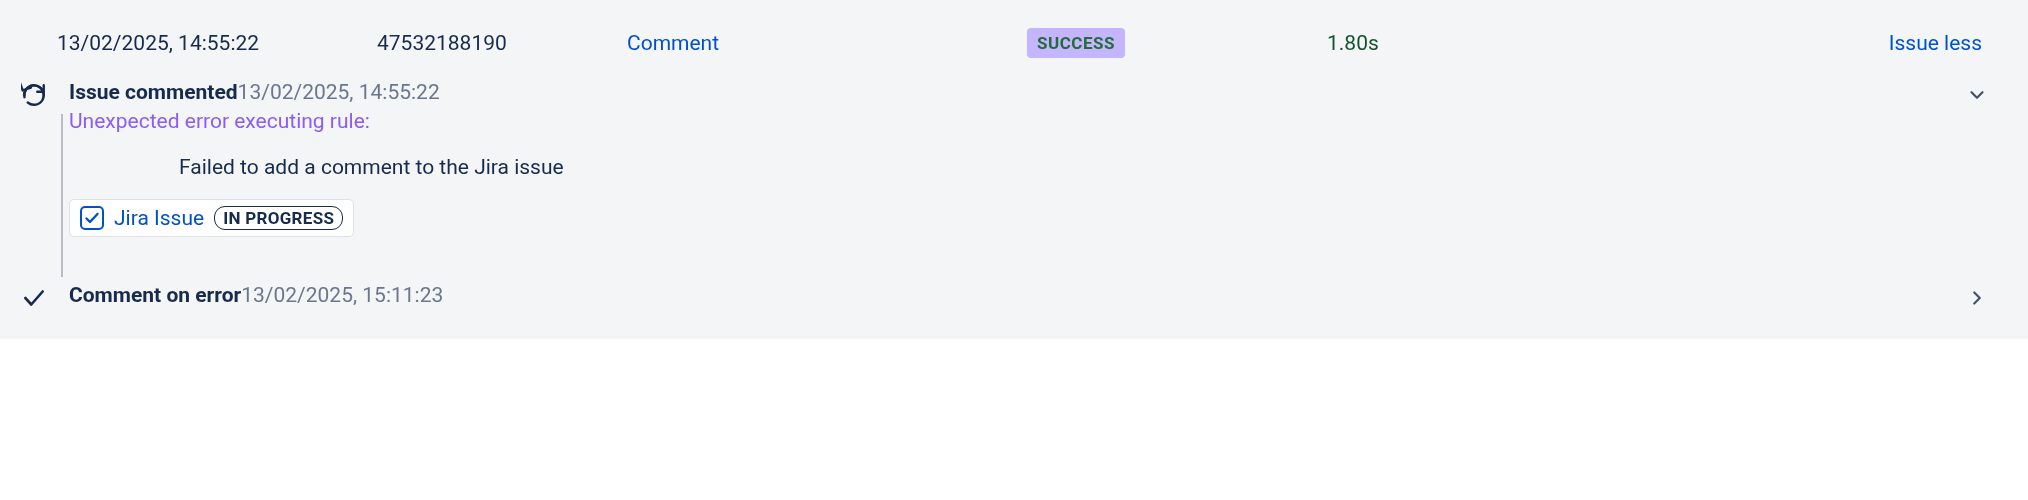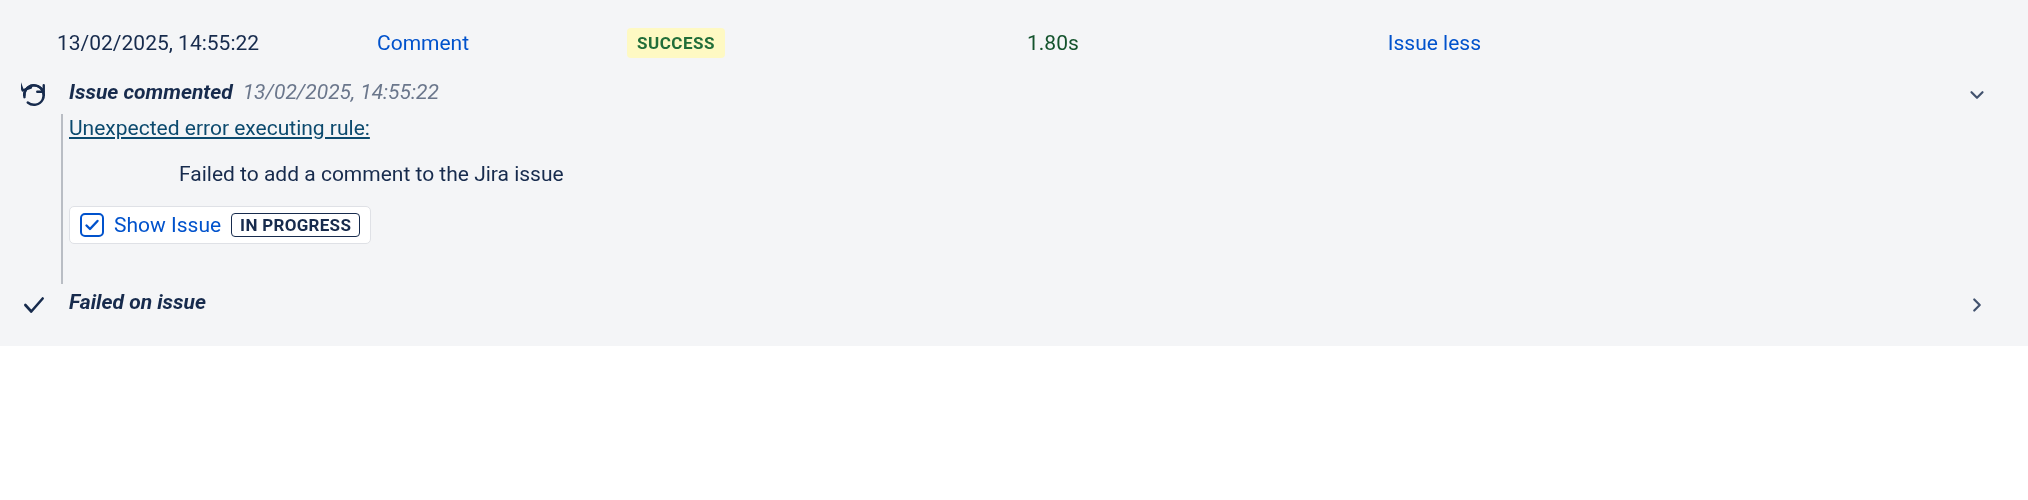--- a/index.html
+++ b/index.html
@@ -20,21 +20,21 @@
       align-items: center;
       padding: 0 40px 22px 40px;
     }
     .row > div { white-space: nowrap; }
     .ts { color: #172b4d; }
     .run-id { color: #172b4d; }
     .link { color: #0052cc; cursor: pointer; margin-top: 48px; }
     .status-cell { }
     .status-badge {
       display: inline-block;
-      background: #fef9c3;
+      background: #c4b5fd;
       color: #216e39;
       font-weight: 700;
       font-size: 17px;
       letter-spacing: 0.5px;
       padding: 5px 10px;
       border-radius: 4px;
     }
     .duration { color: #14532d; }
     .action-cell { text-align: right; padding-right: 6px; }
     .showless { color: #0052cc; cursor: pointer; }
@@ -63,47 +63,46 @@
     .step .chevron-col {
       width: 36px;
       display: flex;
       justify-content: flex-end;
       align-items: flex-start;
       padding-top: 4px;
     }
     .step-header {
       display: flex;
       align-items: center;
-      gap: 10px;
-      font-style: italic;
+      gap: 0;
     }
     .step-title { font-weight: 700; color: #172b4d; }
     .step-ts { color: #6b778c; font-weight: 400; }
-    .error-line { color: #0c4a6e; margin-top: 12px; text-decoration: underline; }
+    .error-line { color: #8b5cf6; margin-top: 5px; }
     .error-detail { color: #172b4d; margin-top: 22px; padding-left: 110px; }
 
     .badge-row { margin-top: 20px; }
     .badge-group {
       display: inline-flex;
       align-items: center;
       gap: 10px;
       background: #fff;
       border: 1px solid #dfe1e6;
       border-radius: 5px;
       padding: 6px 10px;
     }
     .task-icon {
       width: 24px;
       height: 24px;
       flex-shrink: 0;
     }
     .issue-link { color: #0052cc; font-weight: 400; cursor: pointer; }
     .inprog {
       border: 1px solid #172b4d;
-      border-radius: 4px;
+      border-radius: 11px;
       padding: 1px 8px;
       font-size: 17px;
       font-weight: 700;
       color: #172b4d;
       letter-spacing: 0.3px;
     }
 
     .timeline {
       position: relative;
       padding-left: 0;
@@ -121,20 +120,21 @@
 
     svg { display: block; }
   </style>
 </head>
 <body>
 
 <div class="panel">
 
   <div class="row">
     <div class="ts">13/02/2025, 14:55:22</div>
+    <div class="run-id">47532188190</div>
     <div>
       <span class="link">Comment</span>
     </div>
     <div class="status-cell">
       <span class="status-badge">SUCCESS</span>
     </div>
     <div class="duration">1.80s</div>
     <div class="action-cell">
       <span class="showless">Issue less</span>
     </div>
@@ -162,21 +162,21 @@
         <div class="error-line">Unexpected error executing rule:</div>
         <div class="error-detail">Failed to add a comment to the Jira issue</div>
         <div class="badge-row">
           <span class="badge-group">
             <span class="task-icon">
               <svg width="24" height="24" viewBox="0 0 24 24">
                 <rect x="1" y="1" width="22" height="22" rx="4" fill="#fff" stroke="#0052cc" stroke-width="2"></rect>
                 <polyline points="6.5 12.5 10 16 17.5 8" fill="none" stroke="#0052cc" stroke-width="2.4" stroke-linecap="round" stroke-linejoin="round"></polyline>
               </svg>
             </span>
-            <span class="issue-link">Show Issue</span>
+            <span class="issue-link">Jira Issue</span>
             <span class="inprog">IN PROGRESS</span>
           </span>
         </div>
       </div>
       <div class="chevron-col">
         <span>
           <svg width="22" height="22" viewBox="0 0 24 24" fill="none" stroke="#42526e" stroke-width="2.4" stroke-linecap="round" stroke-linejoin="round">
             <polyline points="6 9 12 15 18 9"></polyline>
           </svg>
         </span>
@@ -186,21 +186,22 @@
     <div class="step">
       <div class="icon-col">
         <span>
           <svg width="26" height="26" viewBox="0 0 24 24" fill="none" stroke="#172b4d" stroke-width="2.4" stroke-linecap="round" stroke-linejoin="round">
             <polyline points="4 12 9.5 18 20 6"></polyline>
           </svg>
         </span>
       </div>
       <div class="content-col">
         <div class="step-header">
-          <span class="step-title">Failed on issue</span>
+          <span class="step-title">Comment on error</span>
+          <span class="step-ts">13/02/2025, 15:11:23</span>
         </div>
       </div>
       <div class="chevron-col">
         <span>
           <svg width="22" height="22" viewBox="0 0 24 24" fill="none" stroke="#42526e" stroke-width="2.4" stroke-linecap="round" stroke-linejoin="round">
             <polyline points="9 6 15 12 9 18"></polyline>
           </svg>
         </span>
       </div>
     </div>

